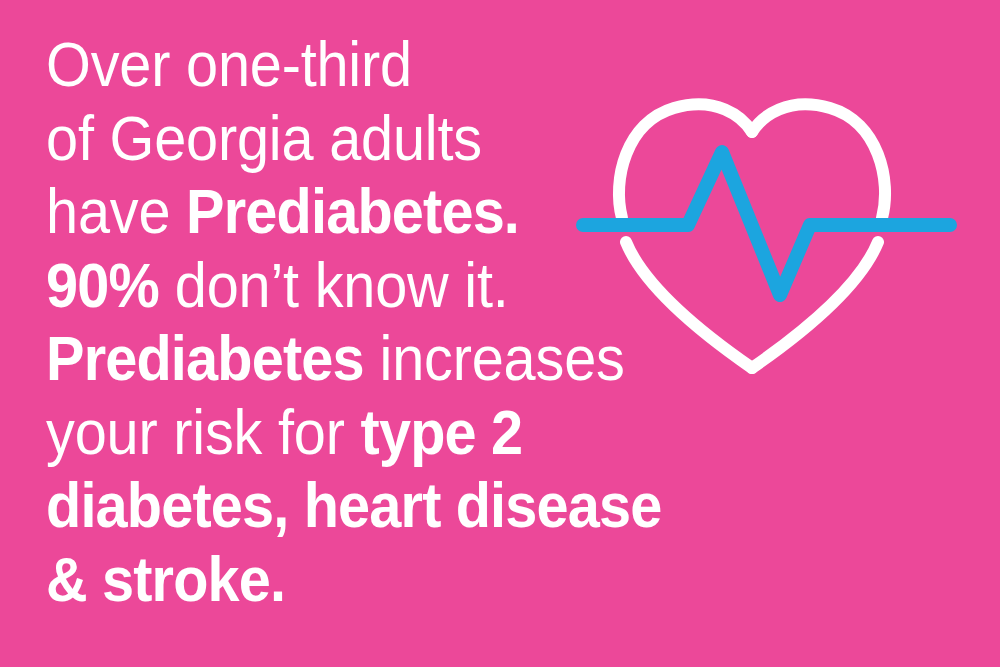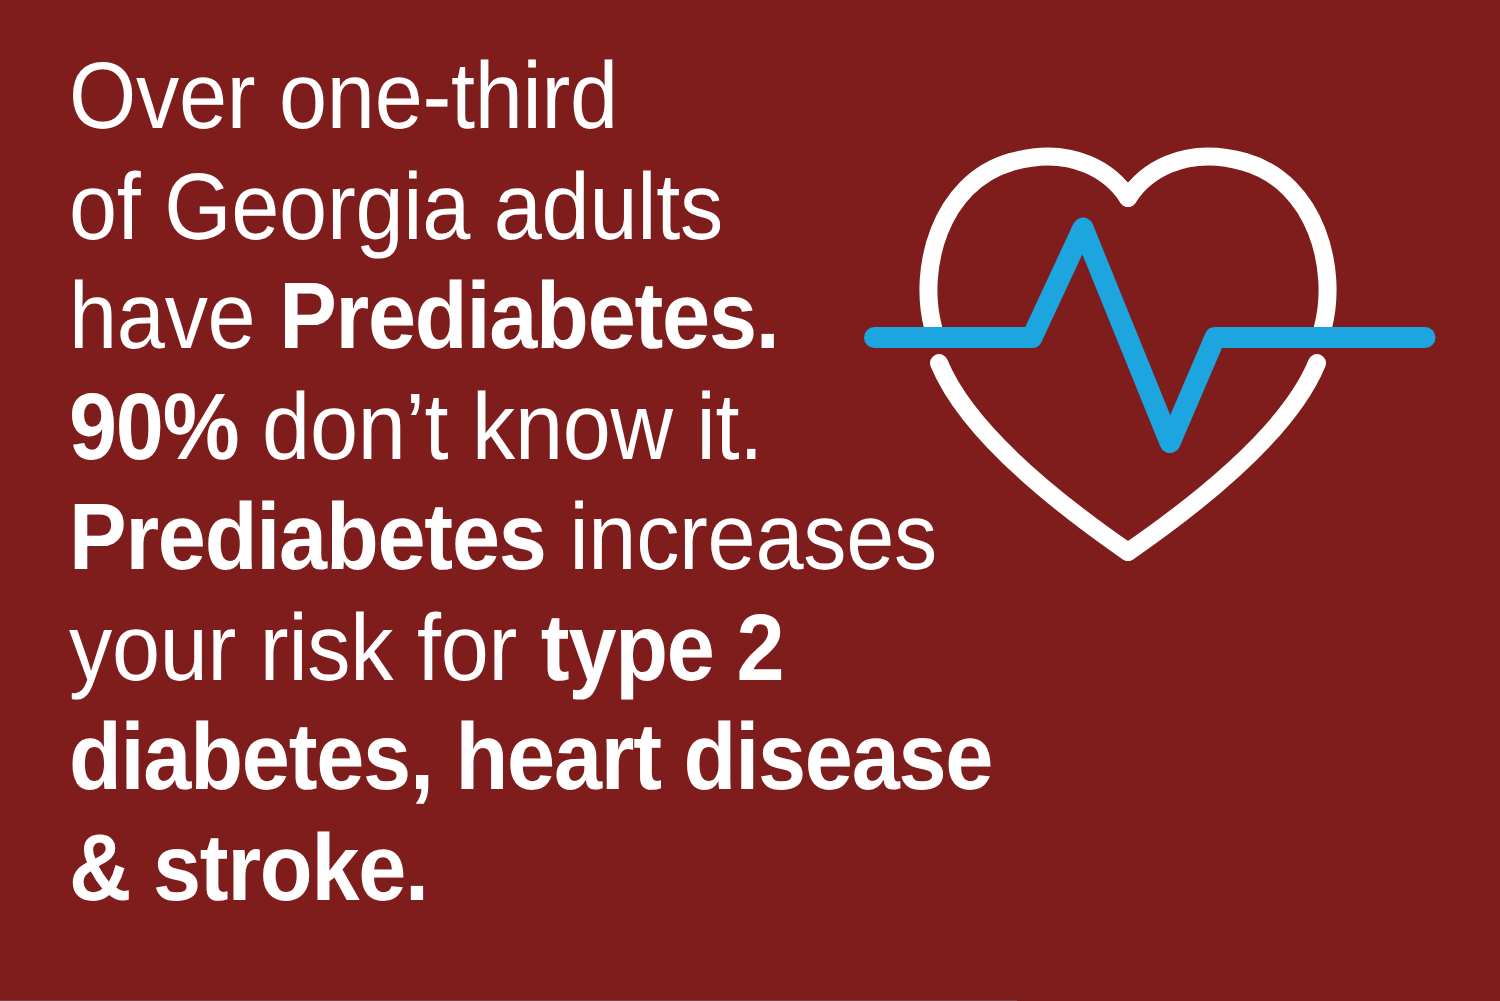--- a/index.html
+++ b/index.html
@@ -9,21 +9,21 @@
   }
   body {
     background: #808080;
     font-family: "Liberation Sans", sans-serif;
   }
   #poster {
     position: relative;
     width: 1000px;
     height: 667px;
     overflow: hidden;
-    background: #7f1d1d;
+    background: #ec4899;
   }
   
   #headline {
     position: absolute;
     left: 46px;
     top: 28px;
     width: 620px;
     margin: 0;
     padding: 0;
     color: #ffffff;

